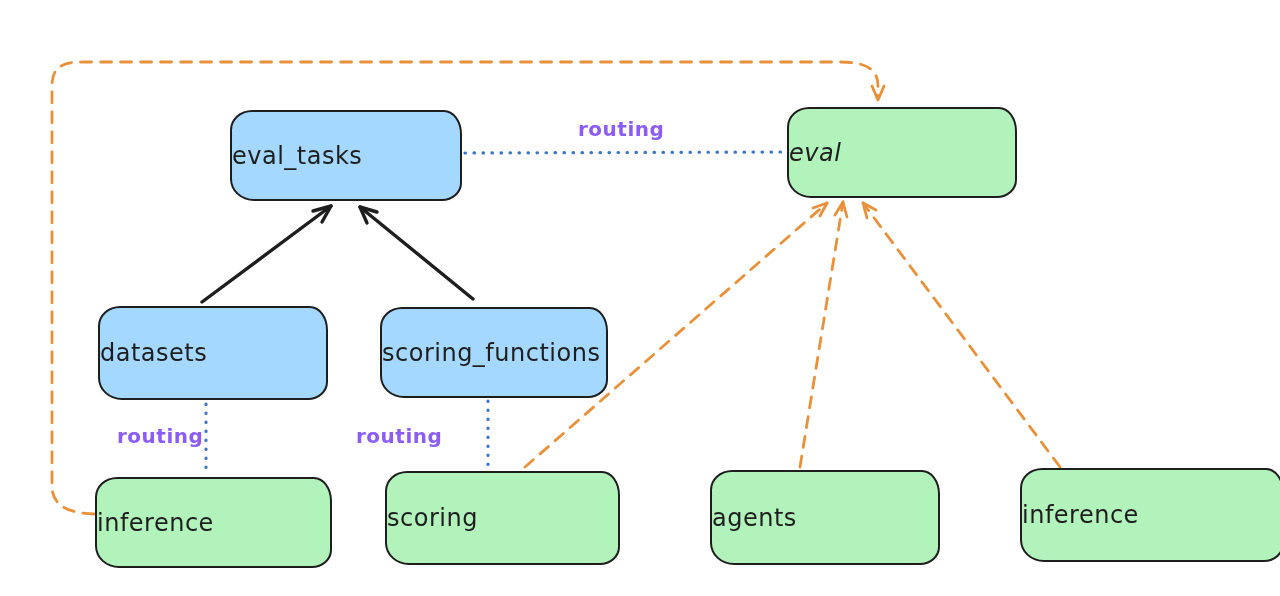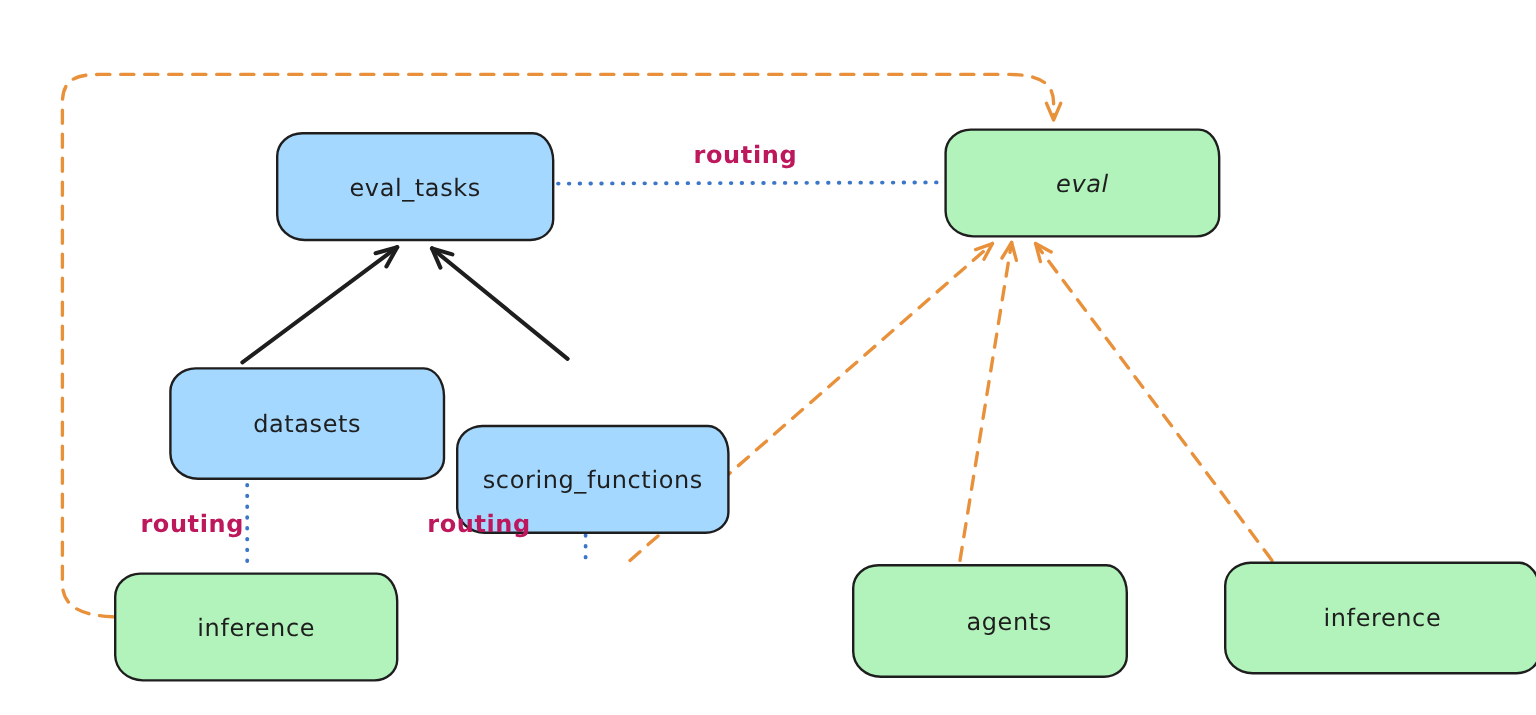--- a/index.html
+++ b/index.html
@@ -6,33 +6,33 @@
   #canvas{
     position:relative;
     width:1280px;height:596px;
     background:#ffffff;
     overflow:hidden;
     font-family:"DejaVu Sans","Liberation Sans",sans-serif;
   }
   #edges{position:absolute;left:0;top:0;width:1280px;height:596px;pointer-events:none;}
   .node{
     position:absolute;
-    display:flex;align-items:center;justify-content:center;
+    display:flex;align-items:center;justify-content:flex-start;
     border:2.6px solid #1e1e1e;
     border-radius:22px 18px 20px 24px / 20px 24px 18px 22px;
-    font-size:20px;
+    font-size:24px;
     color:#1e1e1e;
     letter-spacing:0.5px;
     box-sizing:border-box;
   }
   .node.blue{background:#a5d8ff;}
   .node.green{background:#b2f2bb;}
   .edge-label{
     position:absolute;
-    color:#be185d;
+    color:#8b5cf6;
     font-size:20px;
     font-weight:600;
     letter-spacing:0.5px;
   }
 </style>
 </head>
 <body>
 
 <div id="canvas">
 
@@ -76,34 +76,37 @@
   </svg>
 
   <div class="node blue" style="left:230px;top:110px;width:232px;height:91px;">
     <span>eval_tasks</span>
   </div>
 
   <div class="node green" style="left:787px;top:107px;width:230px;height:91px;font-style:italic;">
     <span>eval</span>
   </div>
 
-  <div class="node blue" style="left:98px;top:306px;width:230px;height:94px;margin-left:43px;">
+  <div class="node blue" style="left:98px;top:306px;width:230px;height:94px;">
     <span>datasets</span>
   </div>
 
-  <div class="node blue" style="left:380px;top:307px;width:228px;height:91px;margin-top:47px;">
+  <div class="node blue" style="left:380px;top:307px;width:228px;height:91px;">
     <span>scoring_functions</span>
   </div>
 
   <div class="node green" style="left:95px;top:477px;width:237px;height:91px;">
     <span>inference</span>
   </div>
 
+  <div class="node green" style="left:385px;top:471px;width:235px;height:94px;">
+    <span>scoring</span>
+  </div>
 
-  <div class="node green" style="left:710px;top:470px;width:230px;height:95px;padding-left:32px;">
+  <div class="node green" style="left:710px;top:470px;width:230px;height:95px;">
     <span>agents</span>
   </div>
 
   <div class="node green" style="left:1020px;top:468px;width:264px;height:94px;">
     <span>inference</span>
   </div>
 
   <div class="edge-label" style="left:578px;top:117px;">routing</div>
 
   <div class="edge-label" style="left:117px;top:424px;">routing</div>

